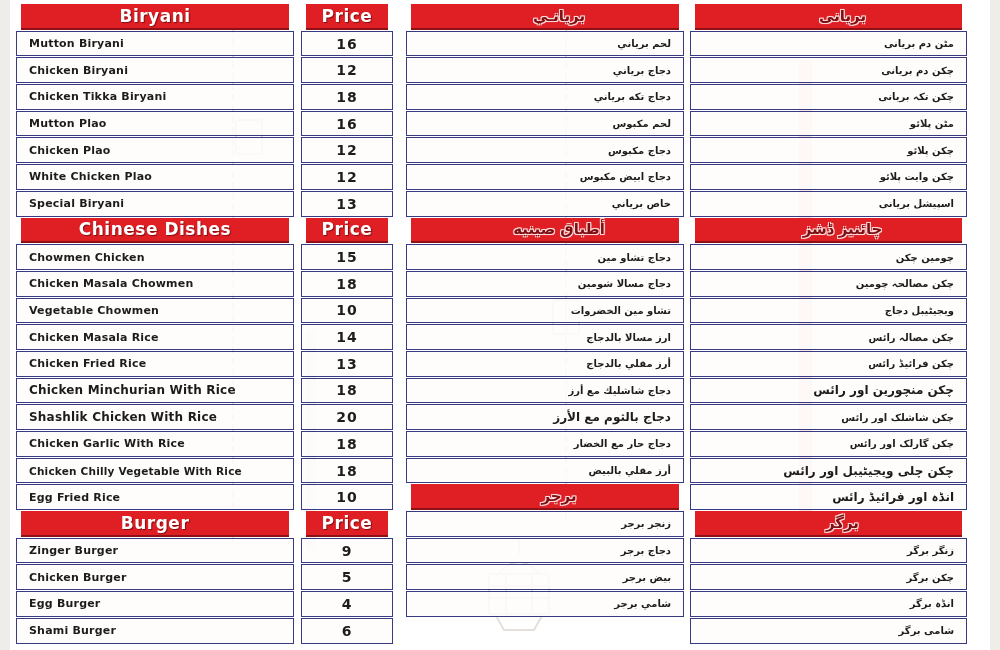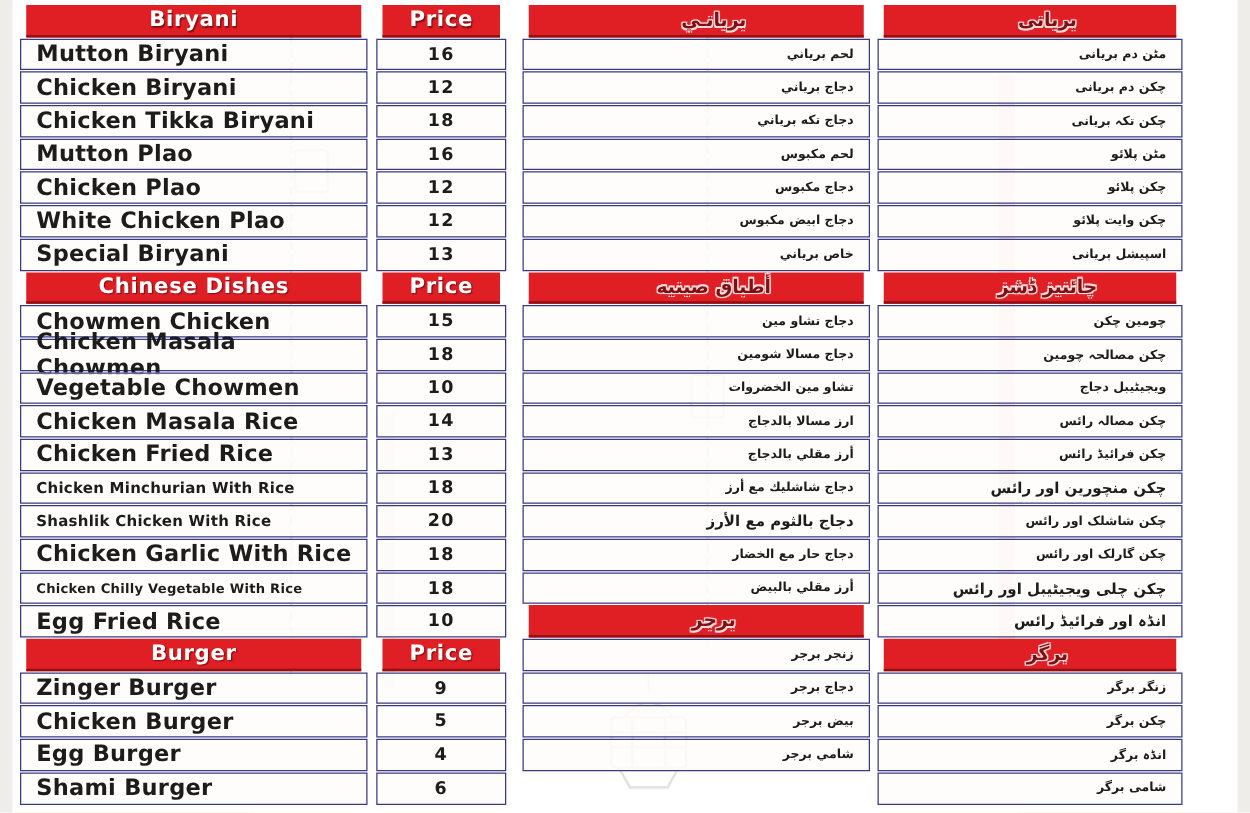--- a/index.html
+++ b/index.html
@@ -8,23 +8,23 @@
     background:#efedea;
     font-family:"DejaVu Sans", sans-serif;
     overflow:hidden;
   }
   .page{position:relative;width:1000px;height:650px;}
   .table-bg{position:absolute;left:10px;top:0;width:980px;height:650px;background:#ffffff;}
   .wm{position:absolute;left:0;top:0;z-index:1;pointer-events:none;}
   .menu{position:absolute;left:16px;top:4px;z-index:2;display:flex;}
   .col{display:flex;flex-direction:column;}
   .col-en{width:278px;margin-right:7px;}
-  .col-price{width:104px;margin-right:13px;}
+  .col-price{width:92px;margin-right:13px;}
   .col-ar{width:278px;margin-right:6px;}
-  .col-ur{width:244px;}
+  .col-ur{width:277px;}
   .band{
     height:25.7px;margin:0 5px 1px 5px;
     background:#e01f25;
     border-bottom:2px solid #8e1215;
     display:flex;align-items:center;justify-content:center;
     box-sizing:border-box;
   }
   .band-en{
     color:#ffffff;font-weight:bold;font-size:17px;letter-spacing:0.5px;
     text-shadow:1px 1px 1px rgba(70,0,0,0.6);
@@ -36,21 +36,21 @@
     padding-left:28px;
   }
   .cell{
     height:25.7px;margin-bottom:1px;
     background:rgba(255,253,250,0.84);
     border:1.5px solid #383b82;
     box-sizing:border-box;
     display:flex;align-items:center;
     color:#1c1c1c;font-weight:bold;
   }
-  .cell-en{padding-left:12px;font-size:18px;letter-spacing:0.2px;}
+  .cell-en{padding-left:12px;font-size:11px;letter-spacing:0.2px;}
   .cell-en.mid{font-size:12px;}
   .cell-en.small{font-size:10.5px;}
   .cell-price{justify-content:center;font-size:14px;letter-spacing:1px;}
   .cell-rtl{direction:rtl;padding-right:12px;font-size:10px;}
   .cell-rtl.long{font-size:12px;}
 </style>
 </head>
 <body>
 
 <div class="page">

